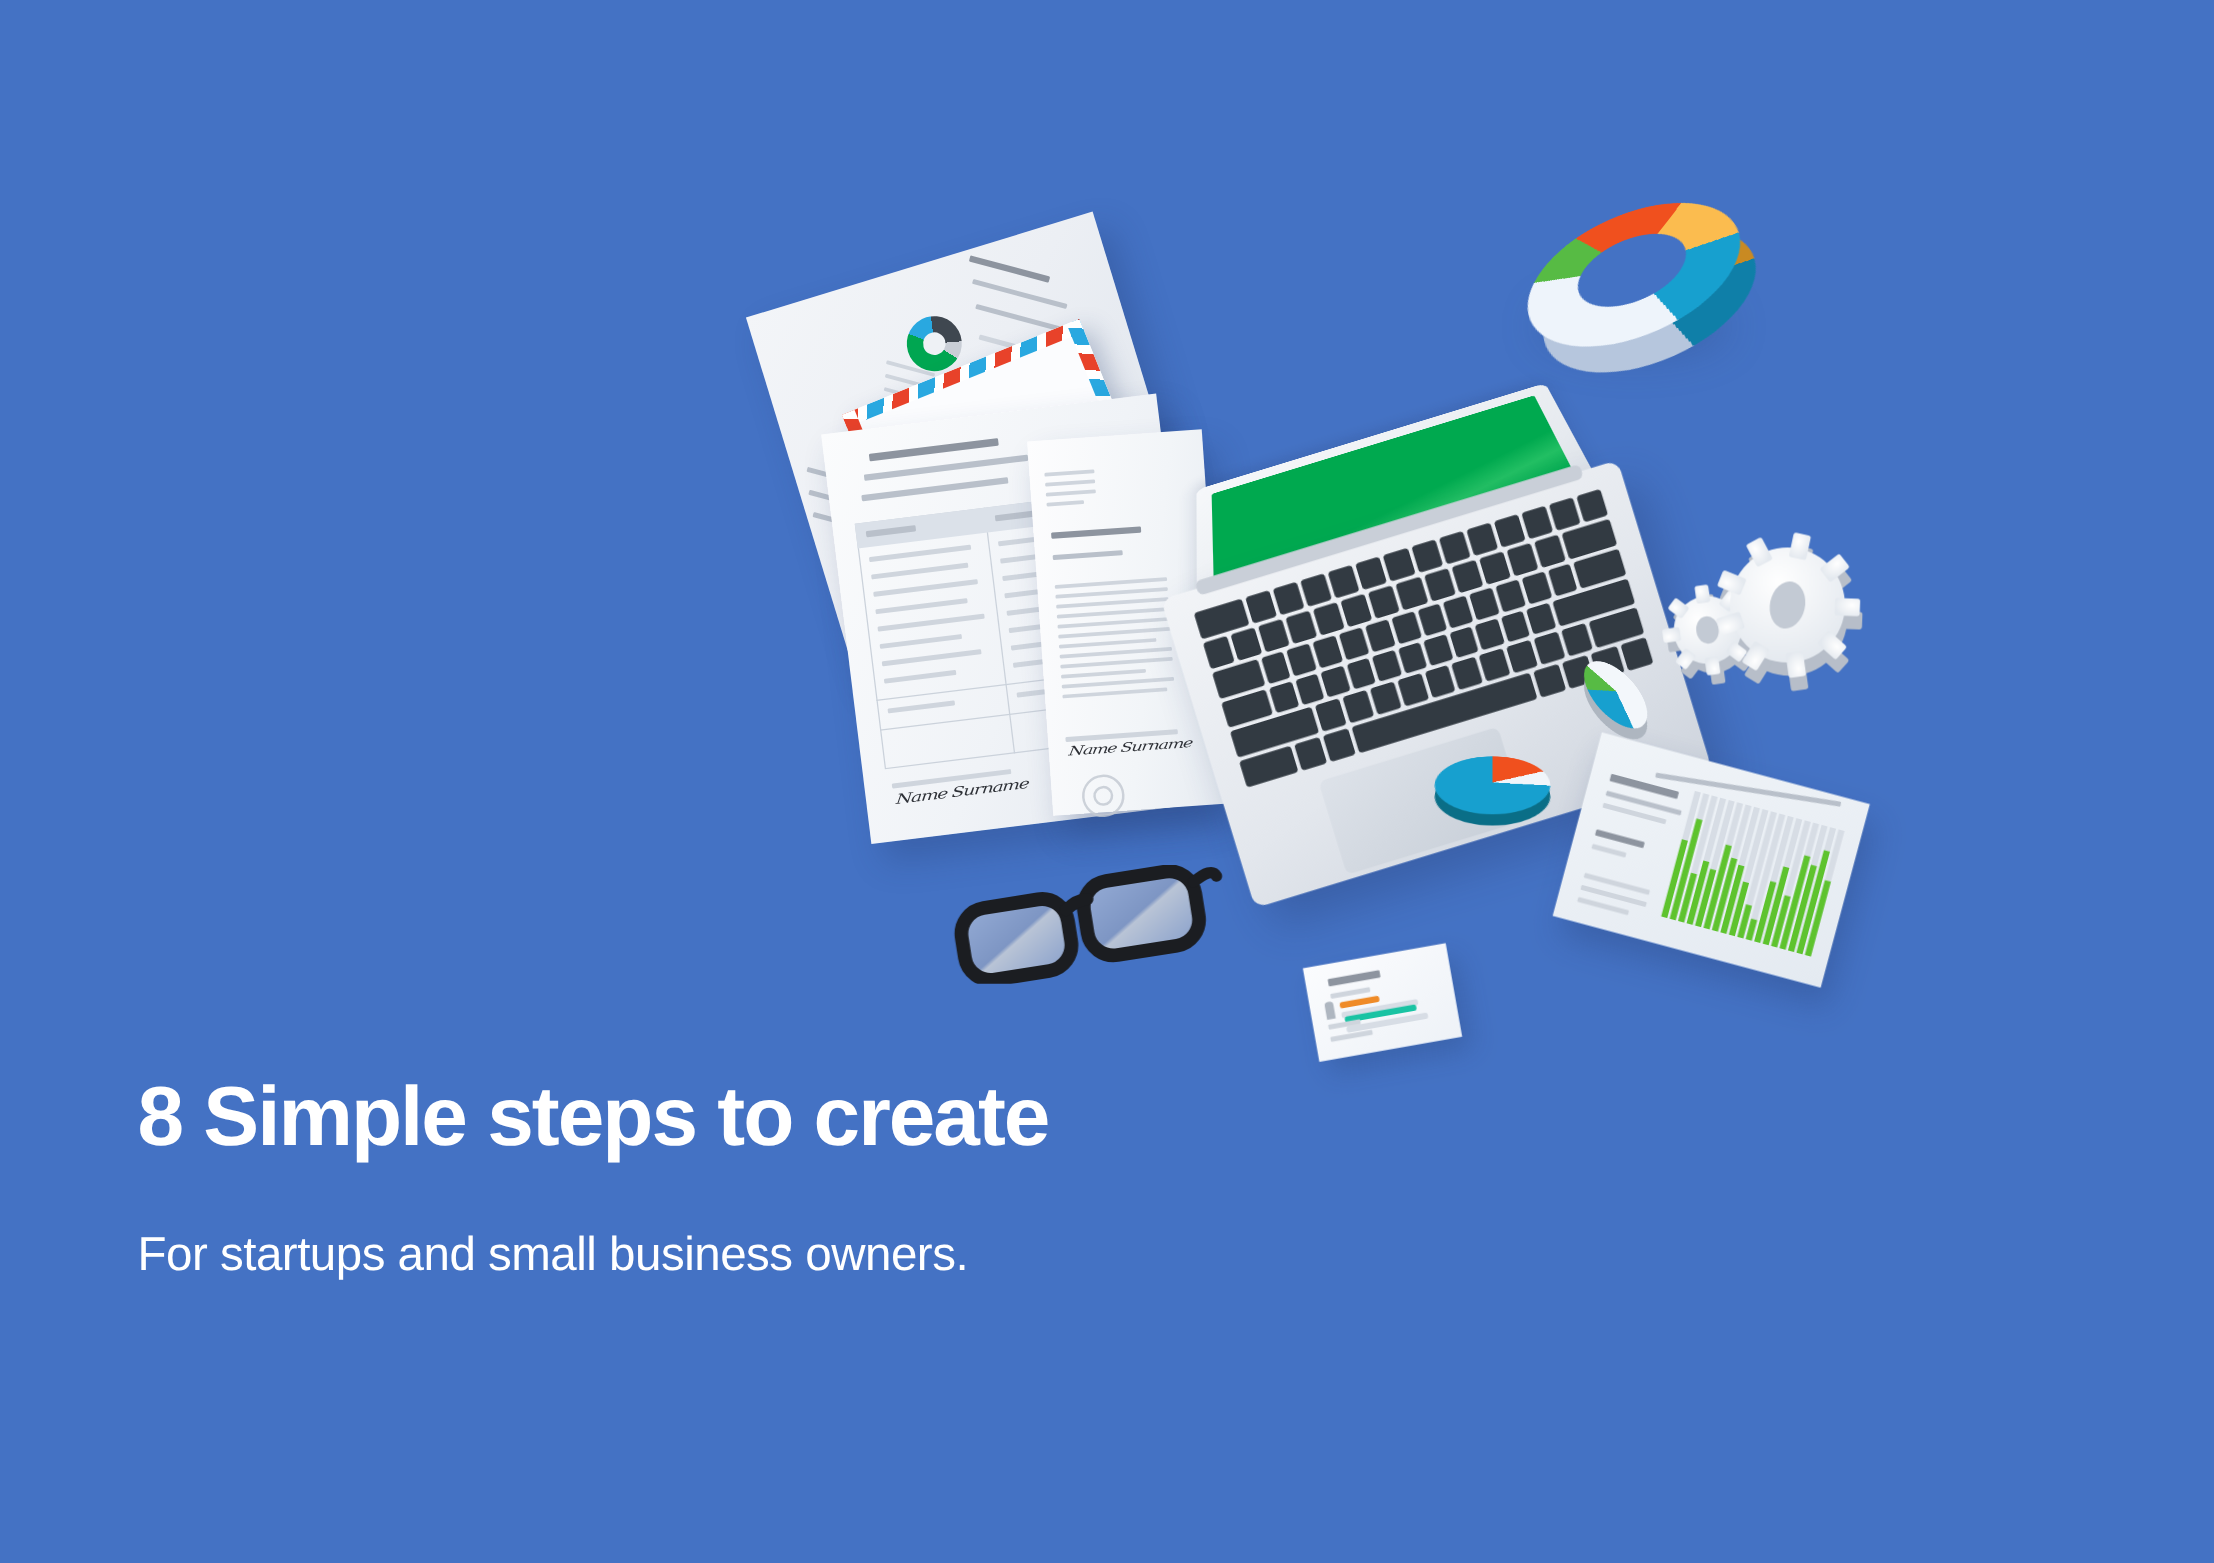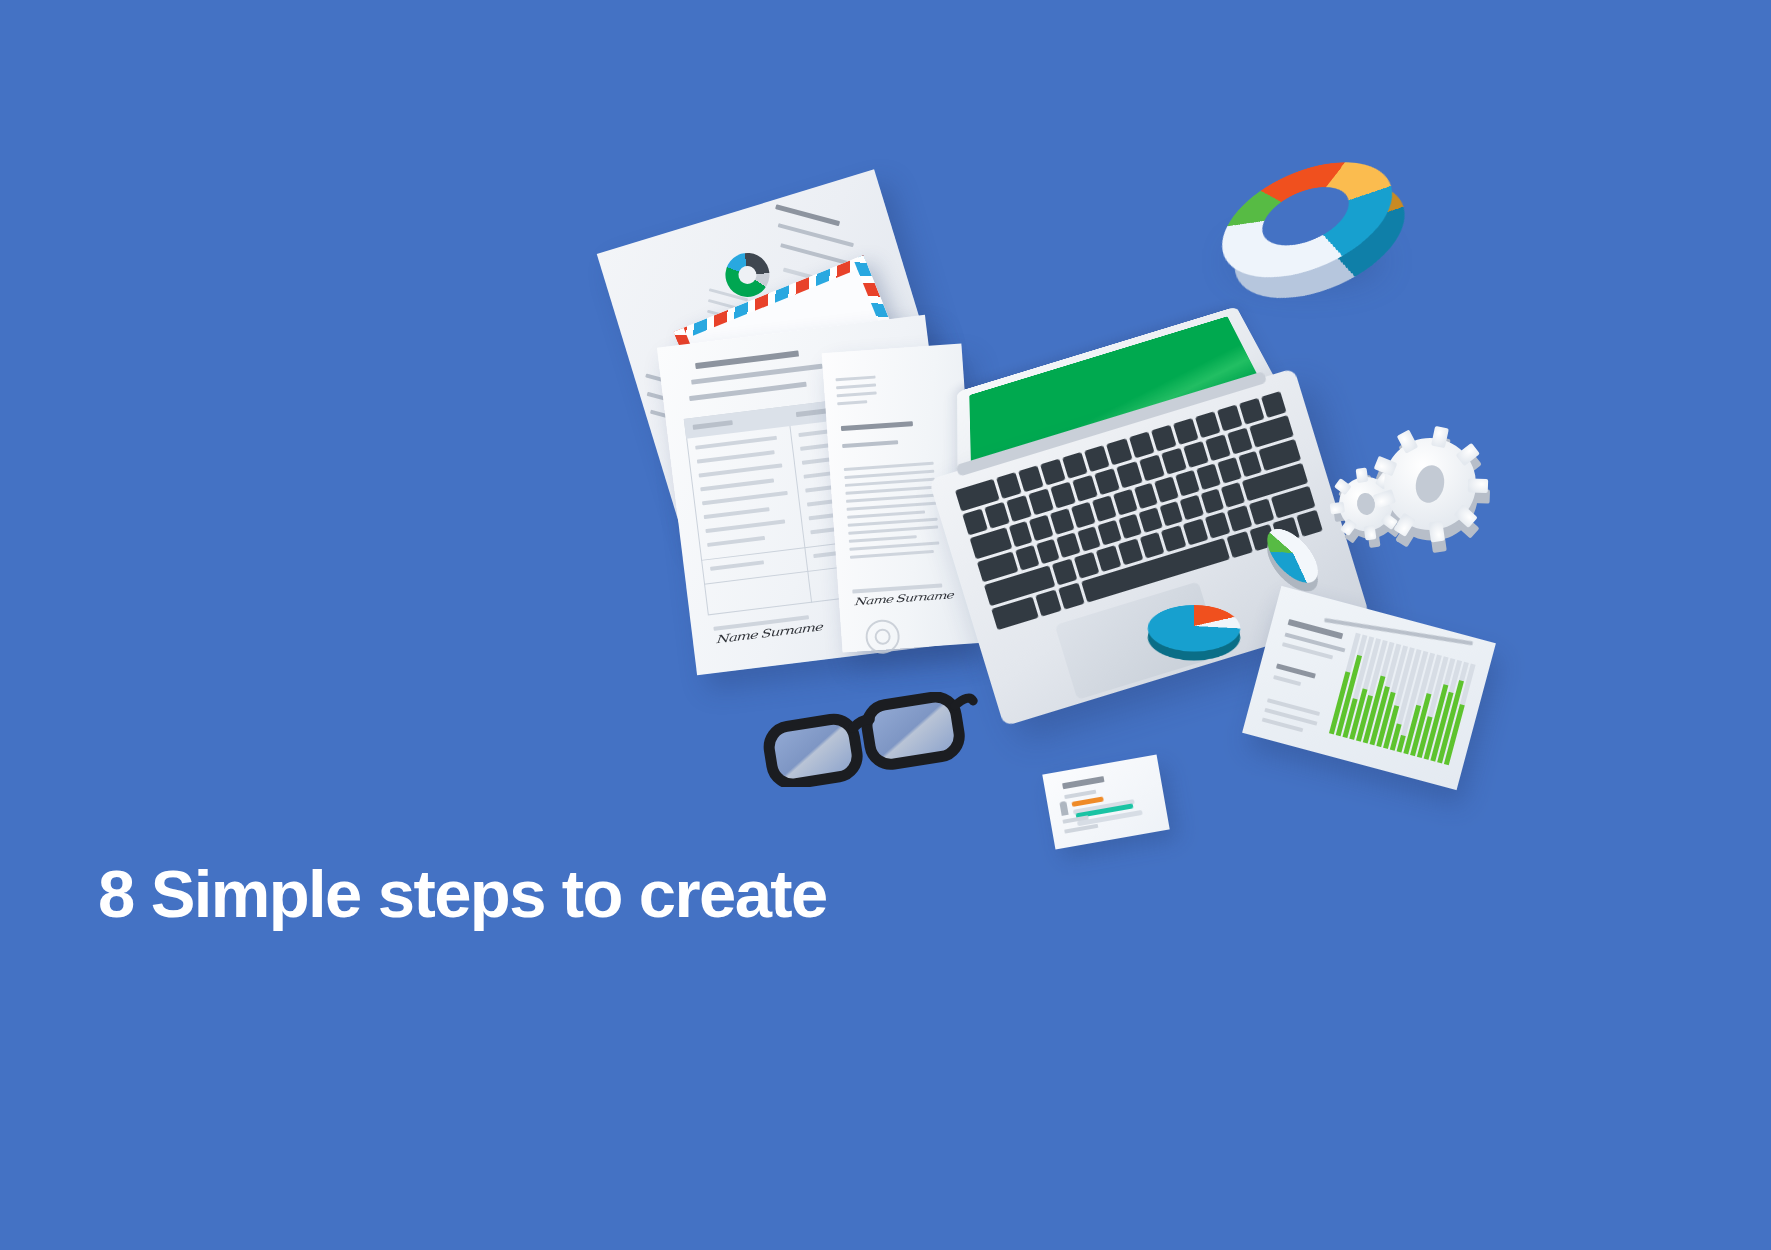--- a/index.html
+++ b/index.html
@@ -20,21 +20,21 @@
   .stage {
     position: absolute;
     inset: 0;
     background: #4472c4;
     overflow: hidden;
   }
 
   
   .text-block {
     position: absolute;
-    left: 98px;
+    left: 110px;
     top: 855px;
     width: 980px;
     z-index: 60;
   }
 
   .headline {
     color: #ffffff;
     font-family: "Liberation Sans", sans-serif;
     font-weight: bold;
     font-size: 67px;
@@ -813,15 +813,16 @@
 
         <path d="M204 28 q16 -10 19 -2" fill="none" stroke="#1b1d21" stroke-width="9" stroke-linecap="round"></path>
       </g>
     </svg>
   </div>
 
   <div class="text-block">
     <h1 class="headline">
       <span class="ln">8 Simple steps to create</span>
     </h1>
+    <p class="subhead">For startups and small business owners.</p>
   </div>
 
 </div>
 
 </body></html>

